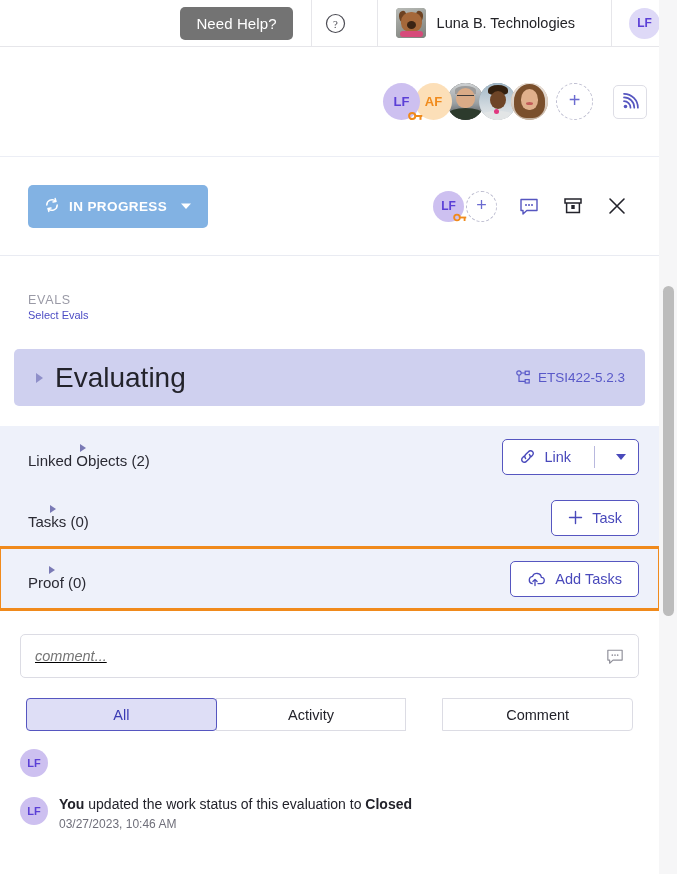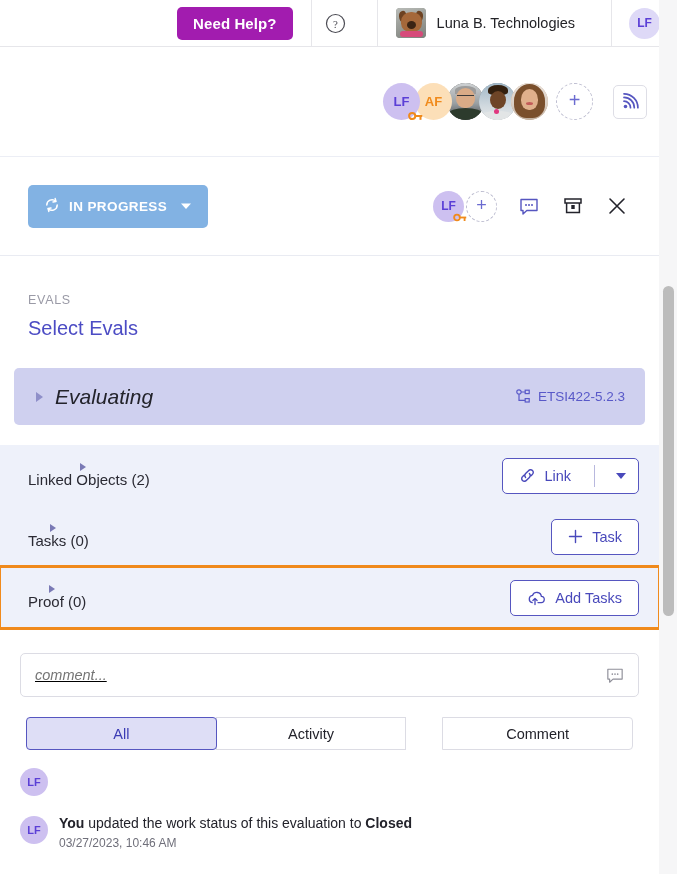--- a/index.html
+++ b/index.html
@@ -12,21 +12,21 @@
 
   .app { position: relative; width: 677px; height: 874px; background:#f6f6f7; }
 
   
   .topbar {
     position:absolute; left:0; top:0; width:677px; height:47px;
     background:#ffffff; display:flex; align-items:center; justify-content:flex-end;
     border-bottom:1px solid #e6e6ea;
   }
   .need-help-btn {
-    background:#a21caf; color:#fff; font-size:15px; font-weight:bold;
+    background:#737373; color:#fff; font-size:15px; font-weight:normal;
     padding:9px 16px; border-radius:5px; border:none; cursor:pointer;
     letter-spacing:.1px; line-height:1;
   }
   .tb-divider { width:1px; height:47px; background:#e6e6ea; margin:0 0 0 18px; }
   .help-circle {
     width:47px; height:47px; display:flex; align-items:center; justify-content:center;
     cursor:pointer;
   }
   .help-circle svg { display:block; }
   .org-cell {
@@ -118,32 +118,32 @@
   .head-actions .av-add { width:31px; height:31px; font-size:18px; }
   .hicon {
     width:40px; height:40px; display:flex; align-items:center; justify-content:center;
     cursor:pointer; margin-left:4px;
   }
 
   .panel-body { position:relative; height:619px; background:#fff; overflow:hidden; }
 
   .evals-block { padding:37px 0 0 28px; }
   .evals-label { font-size:12.5px; color:#9a9aa6; letter-spacing:.7px; }
-  .evals-link { font-size:20px; color:#4c4cc4; margin-top:10px; cursor:pointer; }
+  .evals-link { font-size:11px; color:#4c4cc4; margin-top:2px; cursor:pointer; }
 
   .evaluating-row {
     margin:28px 14px 0 14px; height:57px; background:#cfd0ef; border-radius:5px;
     display:flex; align-items:center; justify-content:space-between; padding:0 20px 0 22px;
   }
   .tri {
     width:0; height:0; border-left:7px solid transparent; border-top:5px solid transparent;
     border-bottom:5px solid transparent; border-left-color:#8f8fc9; margin-right:12px;
     flex:0 0 auto; cursor:pointer;
   }
-  .evaluating-title { font-size:21px; color:#23232b;font-style:italic; }
+  .evaluating-title { font-size:28px; color:#23232b; }
   .evaluating-tag { display:flex; align-items:center; gap:7px; font-size:13.5px; color:#5858c8; }
 
   .sections { margin-top:20px; background:#eef1fa; }
   .sec-row {
     height:61px; display:flex; align-items:center; justify-content:space-between;
     padding:0 20px 0 28px; position:relative;
   }
   .sec-left { display:flex; align-items:center;flex-direction:column; }
   .sec-title { font-size:15px; color:#2a2a33; }
   .sec-tri {

